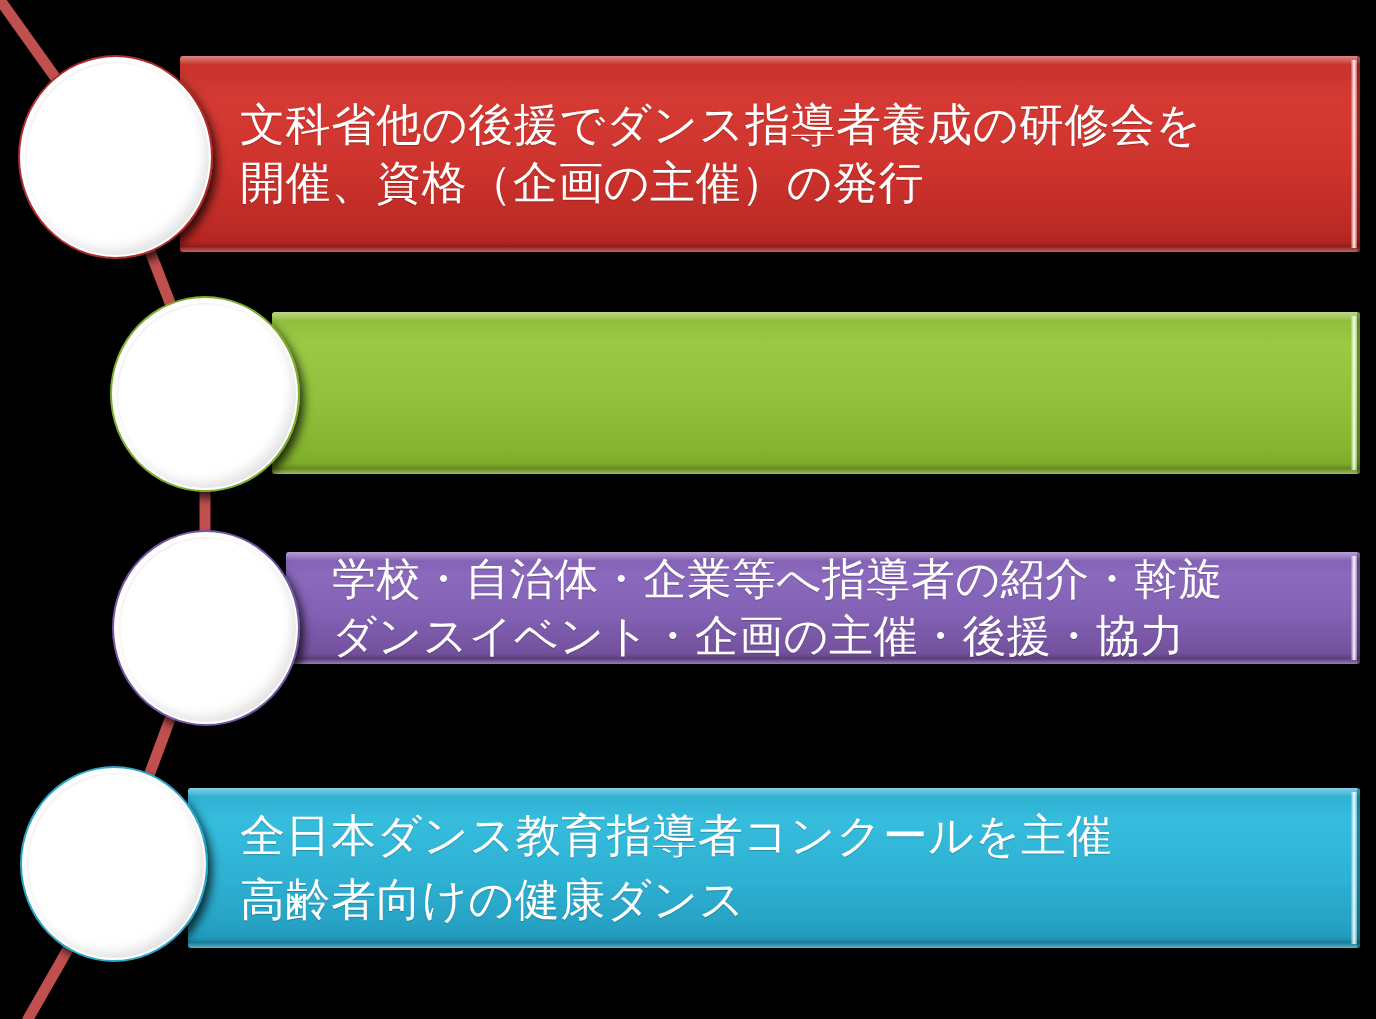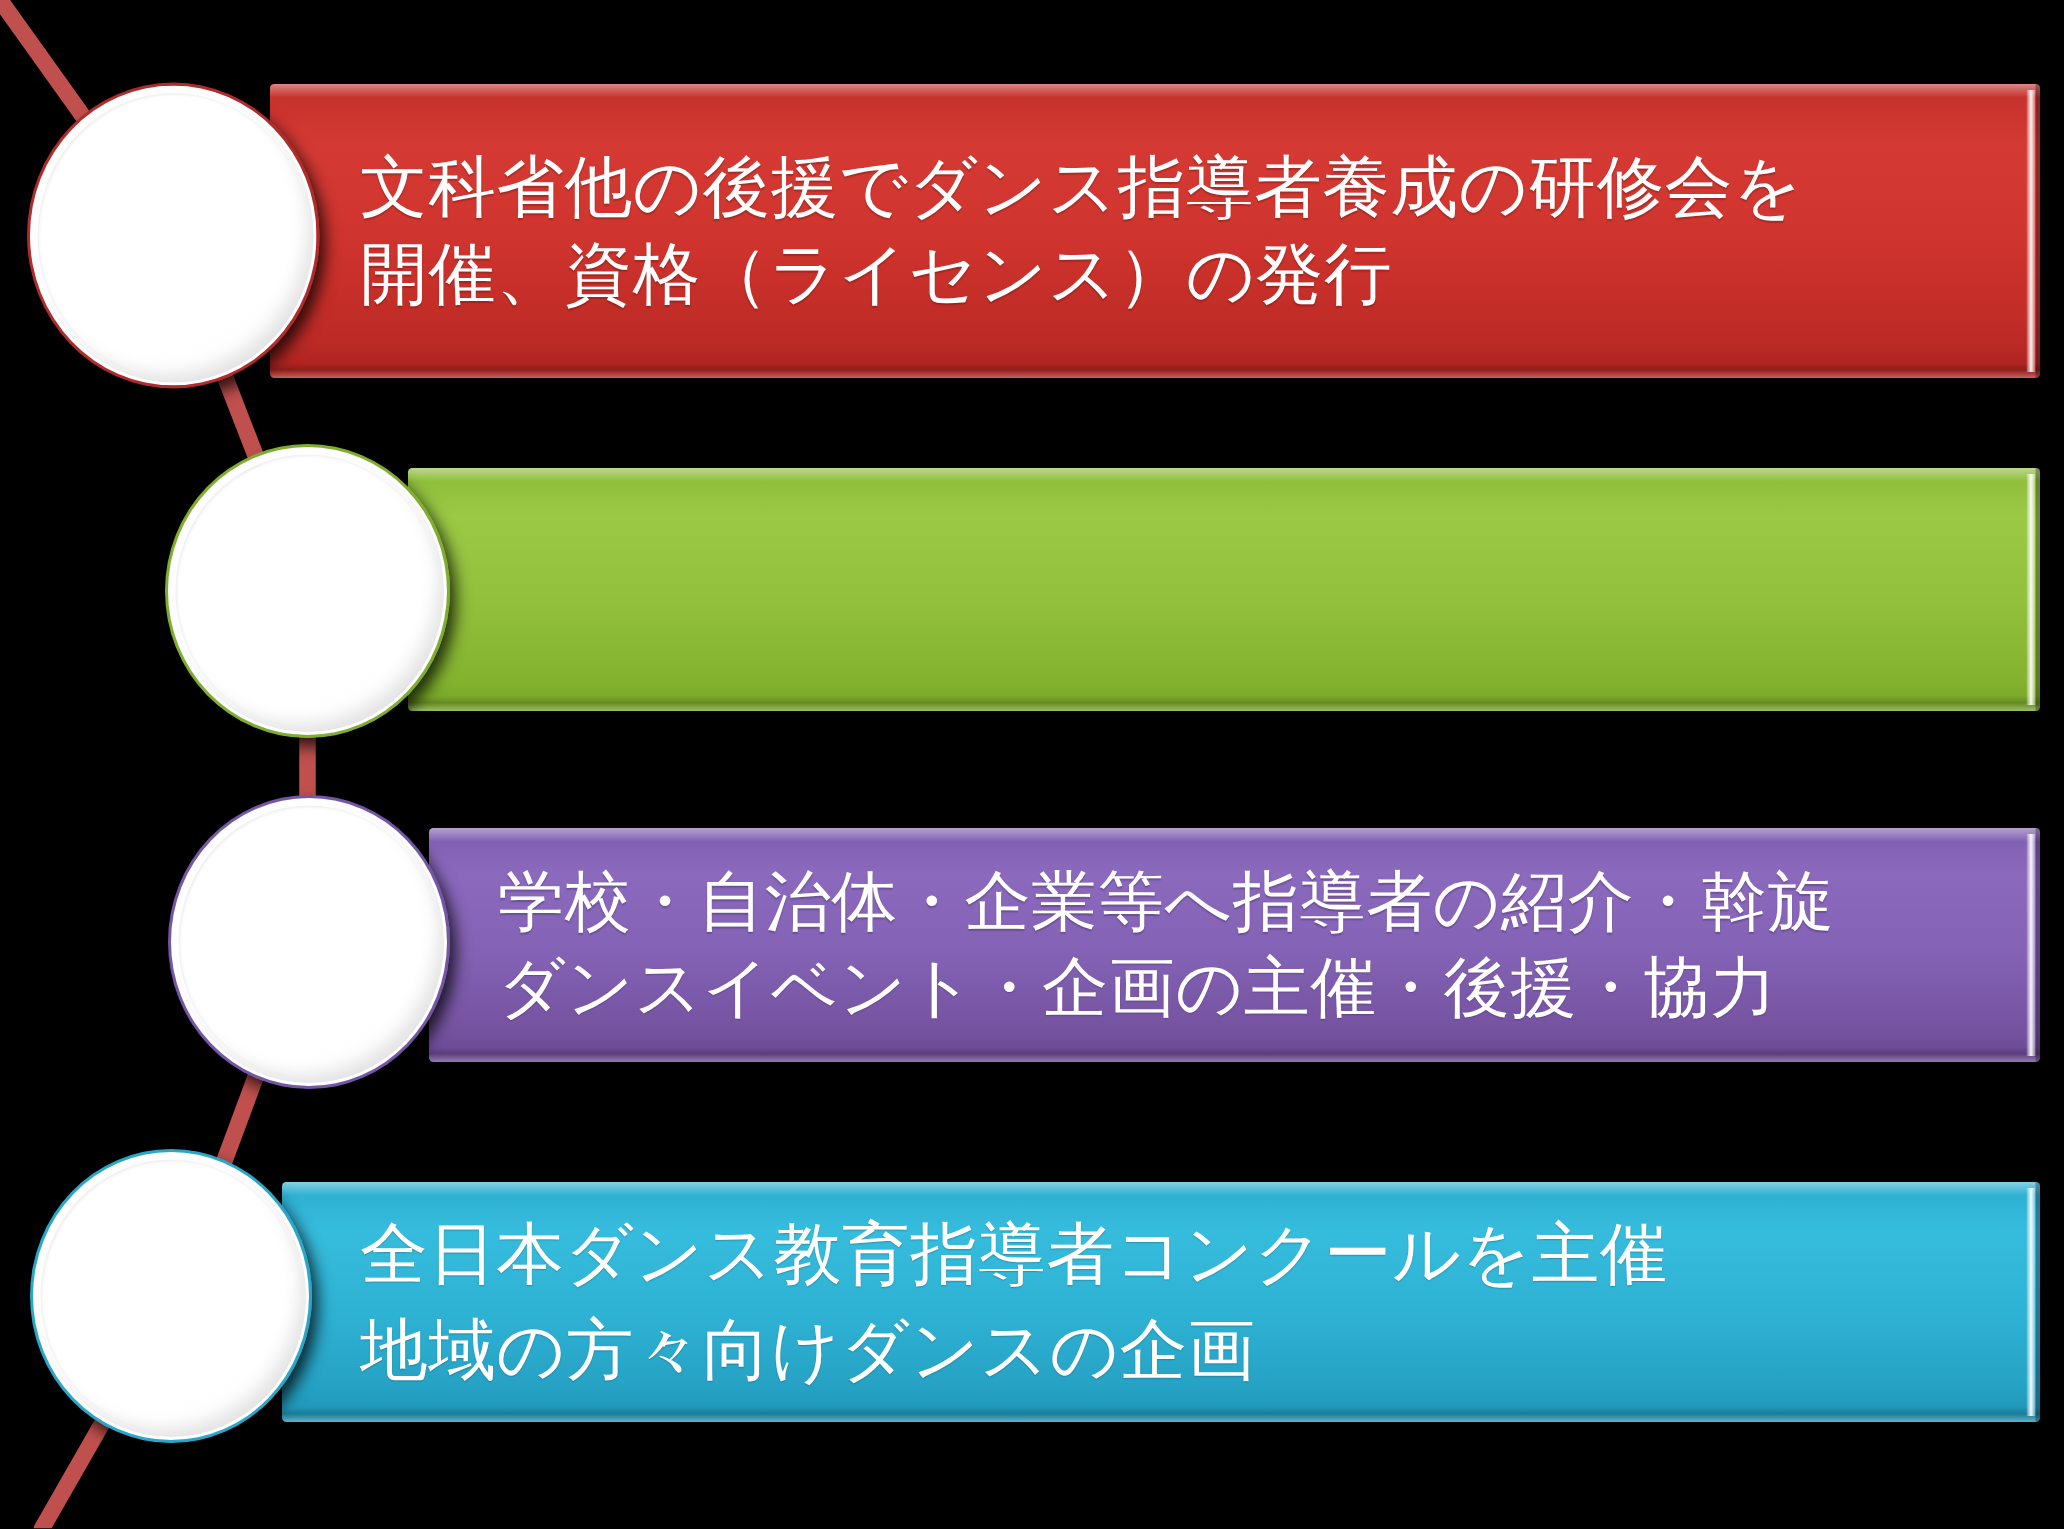--- a/index.html
+++ b/index.html
@@ -120,56 +120,56 @@
     </g>
   </svg>
 
   <div class="step-bar" style="left:180px; top:56px; width:1180px; height:196px;">
     <div class="bar-face" style="background: linear-gradient(to bottom, #c4302b 0%, #d43a33 22%, #cf332d 55%, #bc2a25 88%, #a8211d 100%);"></div>
     <div class="bar-right-bevel">
       <div class="edge-light"></div>
         <div class="edge-dark"></div>
     </div>
     <div class="bar-text" style="margin-left:60px; font-size:45px;">文科省他の後援でダンス指導者養成の研修会を
-開催、資格（ライセンス）の発行</div>
+開催、資格（企画の主催）の発行</div>
   </div>
   <div class="step-circle" style="left:18px; top:55px; width:195px; height:204px; border:2px solid #b02c2c;">
     <div class="circle-ring"></div>
   </div>
 
   <div class="step-bar" style="left:272px; top:312px; width:1088px; height:162px;">
     <div class="bar-face" style="background: linear-gradient(to bottom, #8cbb38 0%, #9bc945 20%, #92c03c 55%, #83b22e 88%, #74a125 100%);"></div>
     <div class="bar-right-bevel">
       <div class="edge-light"></div>
         <div class="edge-dark"></div>
     </div>
   </div>
   <div class="step-circle" style="left:110px; top:296px; width:190px; height:196px; border:2px solid #7fae2f;">
     <div class="circle-ring"></div>
   </div>
 
-  <div class="step-bar" style="left:286px; top:552px; width:1074px; height:156px;">
+  <div class="step-bar" style="left:286px; top:552px; width:1074px; height:112px;align-items:flex-end;">
     <div class="bar-face" style="background: linear-gradient(to bottom, #7f5eb0 0%, #8b69bd 20%, #8361b4 55%, #74529f 88%, #67468f 100%);"></div>
     <div class="bar-right-bevel">
       <div class="edge-light"></div>
         <div class="edge-dark"></div>
     </div>
     <div class="bar-text" style="margin-left:46px; font-size:44px;">学校・自治体・企業等へ指導者の紹介・斡旋
 ダンスイベント・企画の主催・後援・協力</div>
   </div>
   <div class="step-circle" style="left:112px; top:530px; width:188px; height:196px; border:2px solid #7455a6;">
     <div class="circle-ring"></div>
   </div>
 
   <div class="step-bar" style="left:188px; top:788px; width:1172px; height:160px;">
     <div class="bar-face" style="background: linear-gradient(to bottom, #2cadcf 0%, #36bcdd 20%, #2eb2d4 55%, #25a0c2 88%, #1c8fb0 100%);"></div>
     <div class="bar-right-bevel">
       <div class="edge-light"></div>
         <div class="edge-dark"></div>
     </div>
     <div class="bar-text" style="margin-left:52px; font-size:45px; line-height:1.42;">全日本ダンス教育指導者コンクールを主催
-地域の方々向けダンスの企画</div>
+高齢者向けの健康ダンス</div>
   </div>
   <div class="step-circle" style="left:20px; top:766px; width:188px; height:196px; border:2px solid #2aa6c8;">
     <div class="circle-ring"></div>
   </div>
 
 </div>
 
 </body></html>

